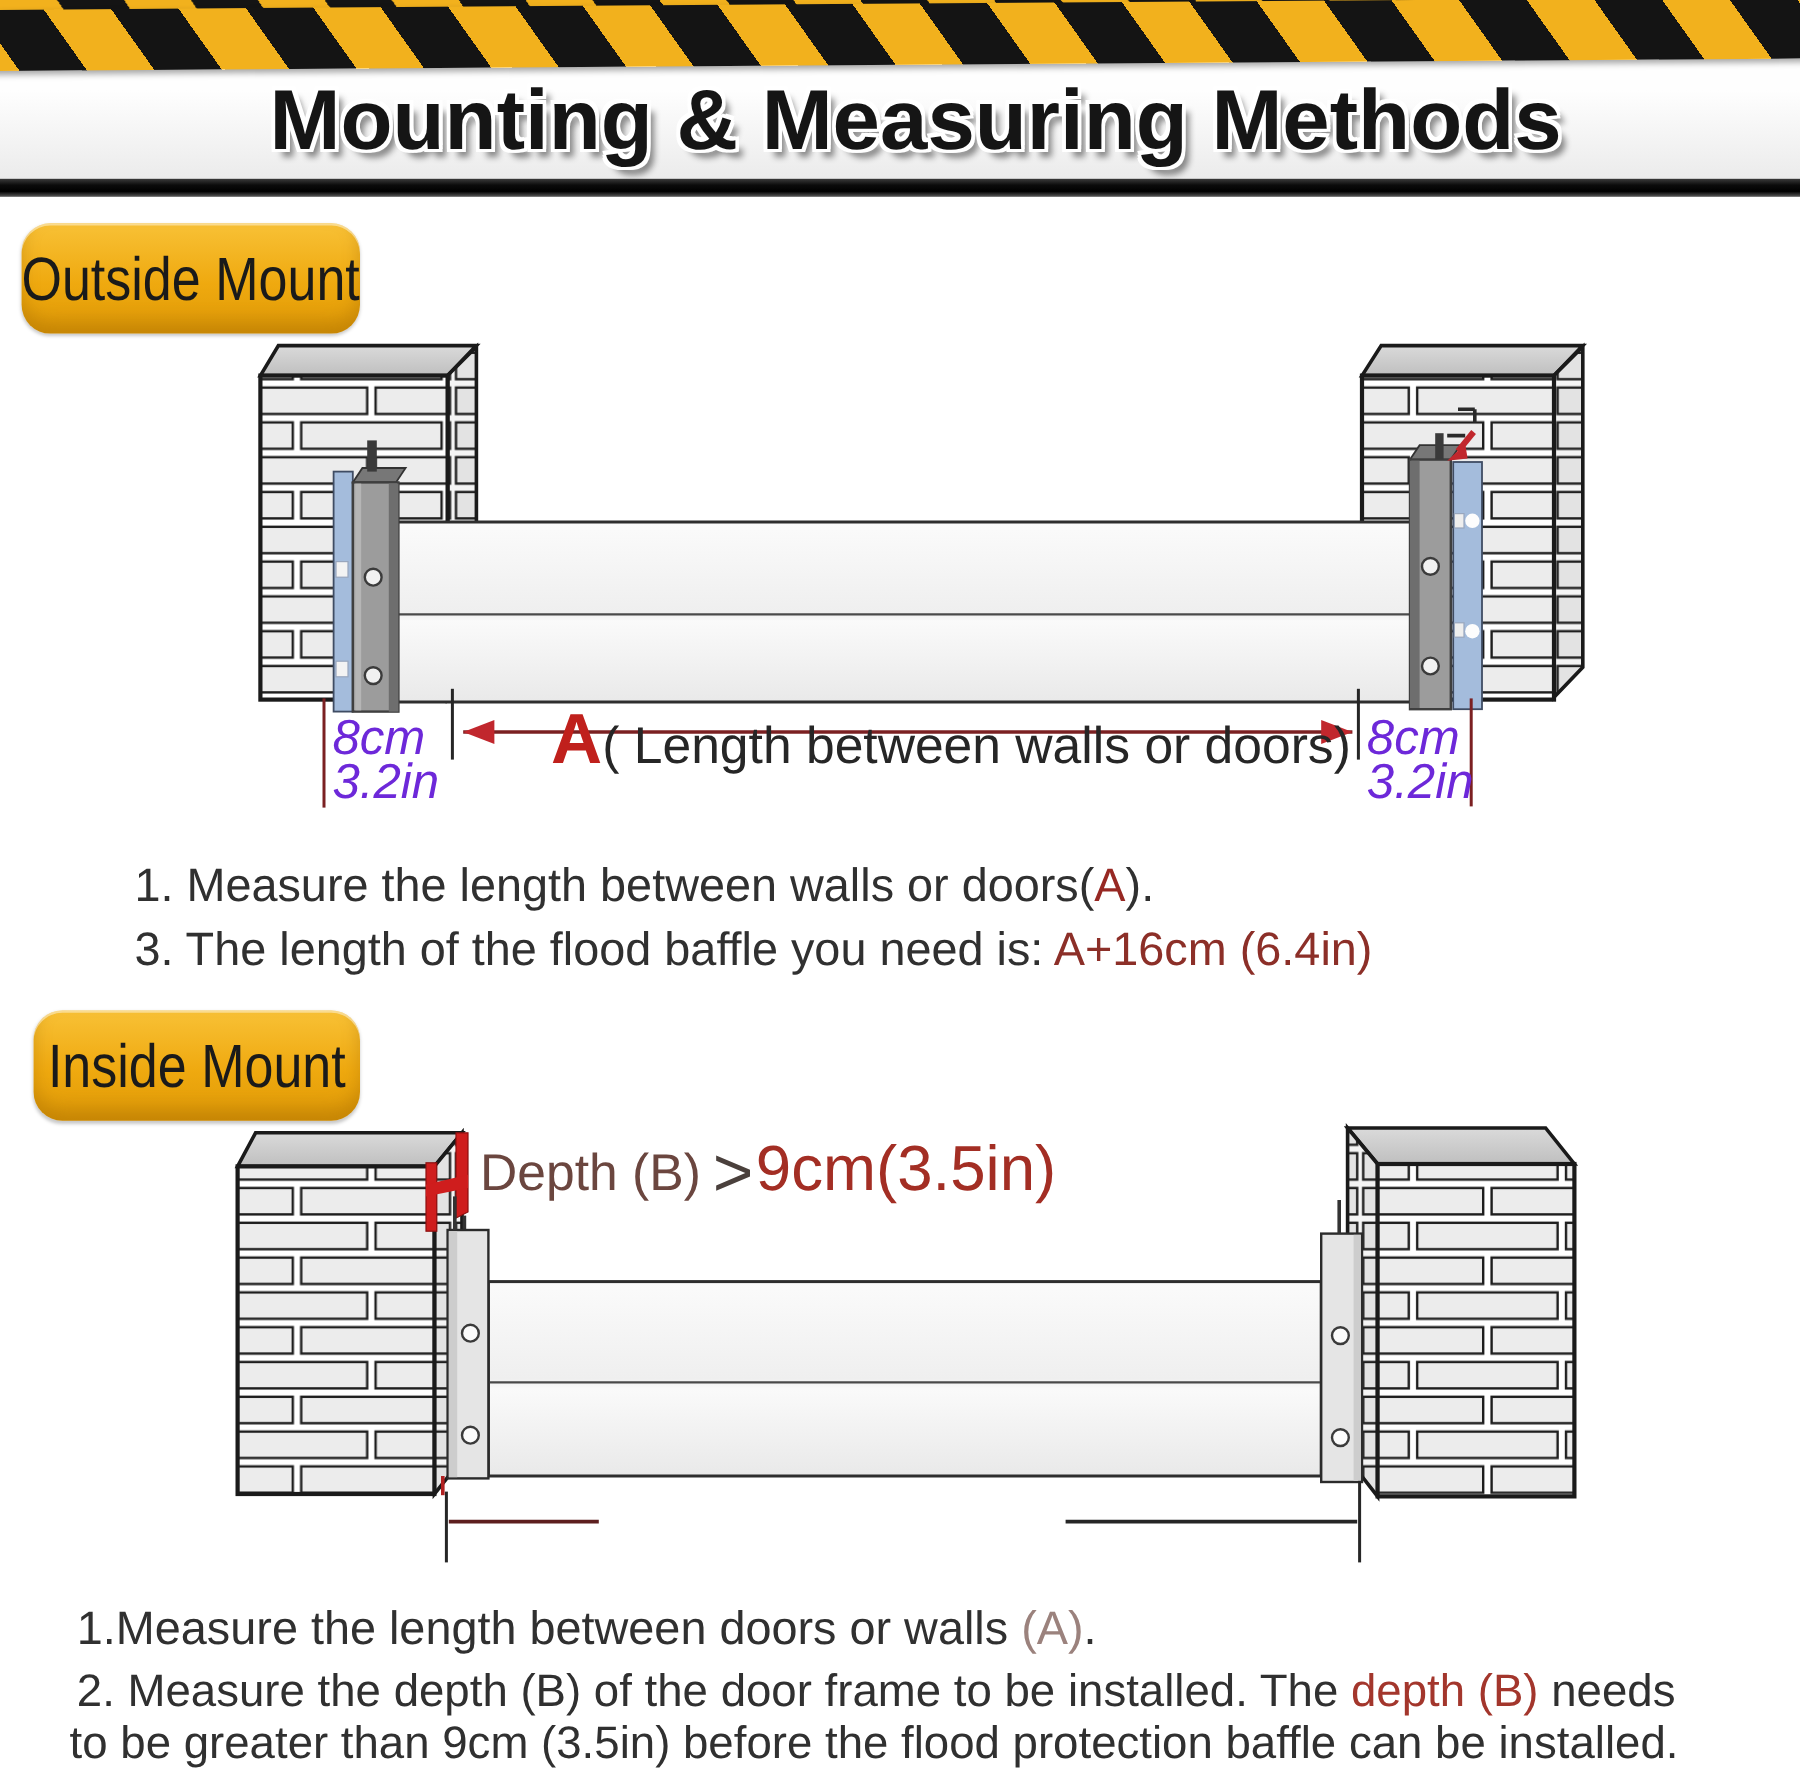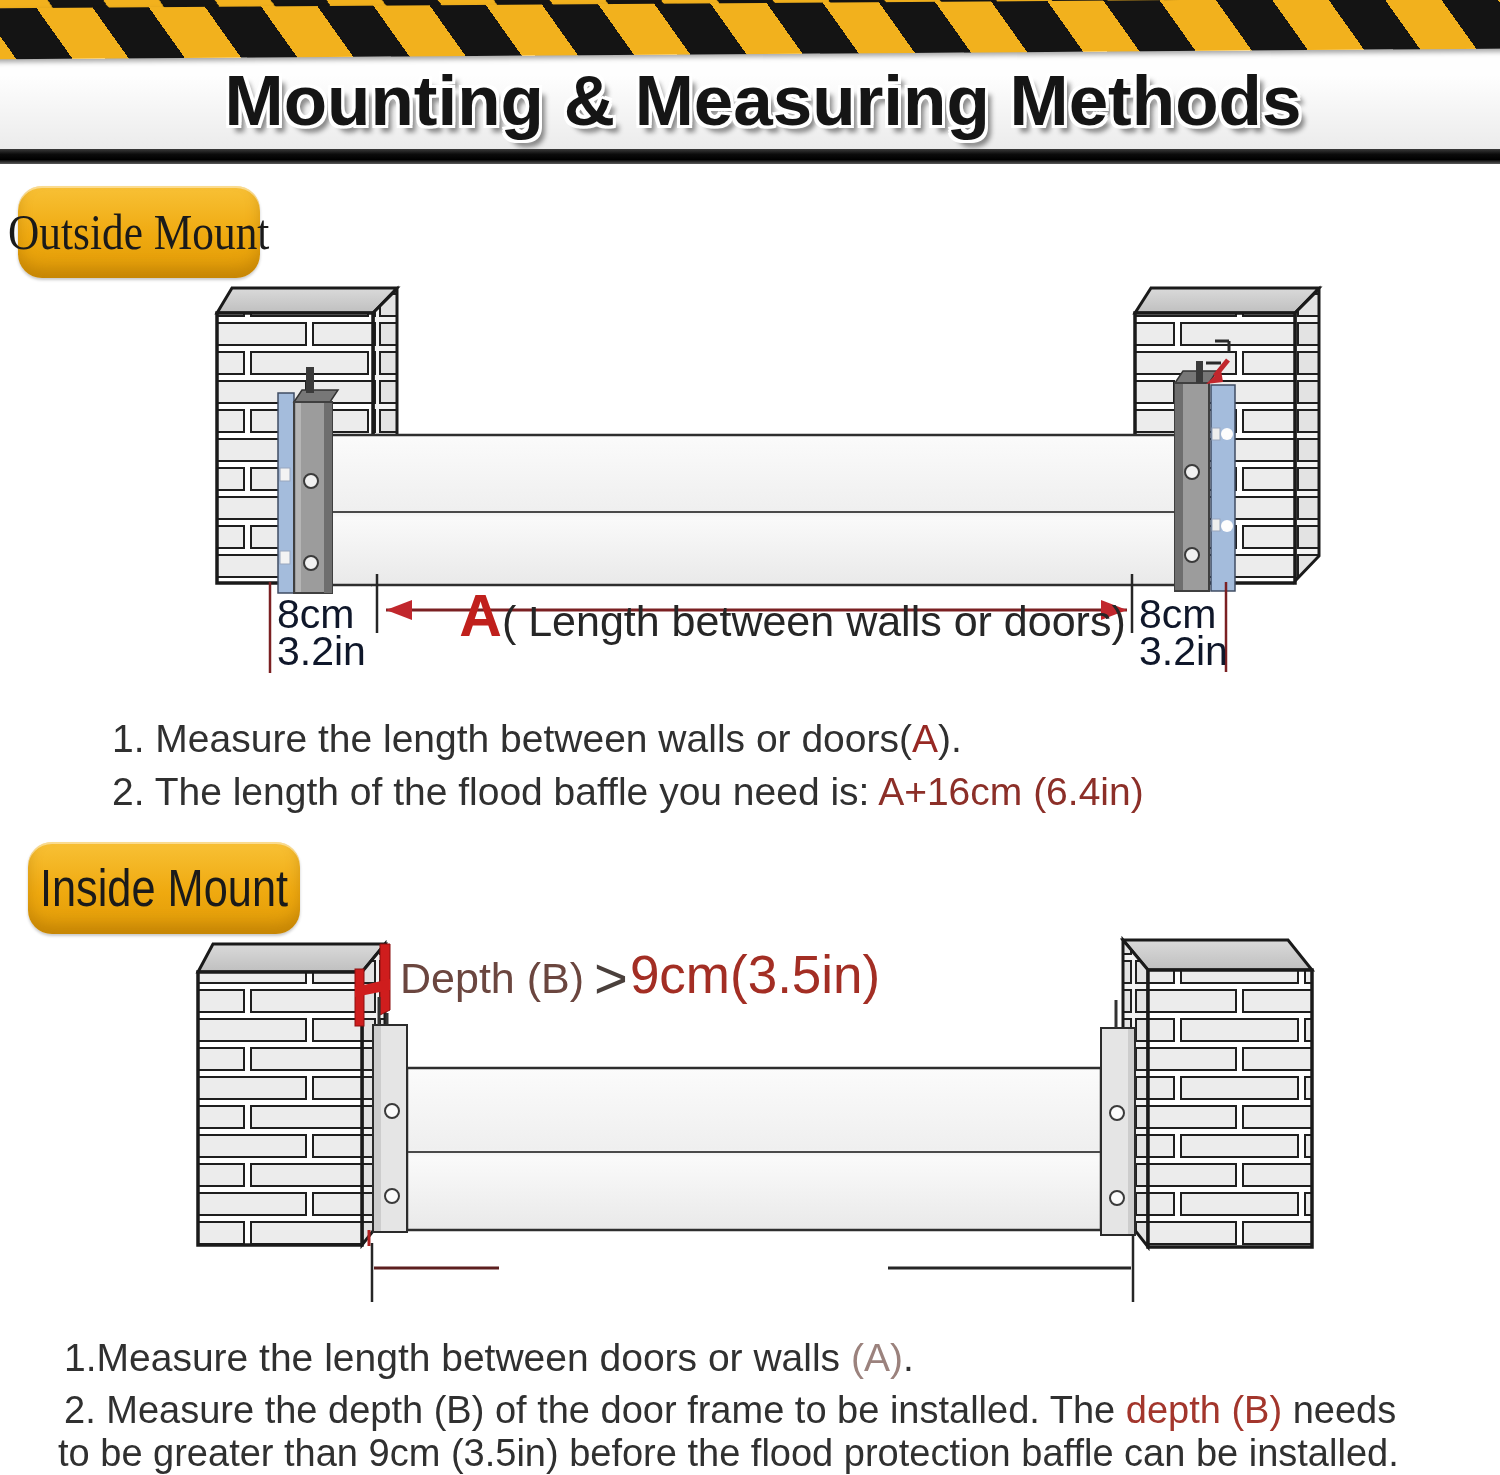--- a/index.html
+++ b/index.html
@@ -26,29 +26,29 @@
                      6px 7px 5px rgba(0,0,0,.45);padding-left:26px;}
 
   
   .badge{position:absolute;display:flex;align-items:center;justify-content:center;
          background:linear-gradient(180deg,#f8c136,#efa90f 55%,#df9a07);
          border-radius:24px;color:#1a1a1a;font-size:51px;white-space:nowrap;
          box-shadow:inset 0 2px 0 rgba(255,255,255,.45),
                     inset 0 -10px 14px rgba(150,95,0,.35),
                     0 2px 3px rgba(0,0,0,.22);}
   .badge>span{display:inline-block;transform:scaleX(.85);}
-  .badge.outside{left:18px;top:186px;width:242px;height:92px;font-family:Liberation Serif, serif;}
+  .badge.outside{left:18px;top:186px;width:282px;height:92px;}
   .badge.inside{left:28px;top:842px;width:272px;height:92px;}
 
   
   .diagram-svg{position:absolute;left:0;top:0;z-index:1;}
 
   
   .m-offset{position:absolute;z-index:2;font-size:41px;line-height:37px;
-            color:#0f172a;white-space:nowrap;}
+            color:#6d28d9;white-space:nowrap;font-style:italic;}
   .off-l{left:277px;top:596px;}
   .off-r{left:1139px;top:596px;}
   .dim-out{position:absolute;z-index:2;left:420px;top:582px;width:745px;
            text-align:center;white-space:nowrap;color:#262626;font-size:43px;}
   .dim-out .bigA{color:#c0201c;font-weight:bold;font-size:59px;}
   .steps{position:absolute;z-index:2;white-space:nowrap;font-size:39px;color:#303030;}
   .st-o1{left:112px;top:717px;}
   .st-o2{left:112px;top:770px;}
   .st-i1{left:64px;top:1336px;}
   .st-i2{left:64px;top:1389px;font-size:38px;}
@@ -234,21 +234,21 @@
     <span>8cm</span><br>
     <span>3.2in</span>
   </div>
   <div class="dim-out">
     <span class="bigA">A</span><span>( Length between walls or doors)</span>
   </div>
   <div class="steps st-o1">
     <span>1. Measure the length between walls or doors(</span><span class="hl-letterA">A</span><span>).</span>
   </div>
   <div class="steps st-o2">
-    <span>2. The length of the flood baffle you need is: </span><span class="hl-darkred">A+16cm (6.4in)</span>
+    <span>3. The length of the flood baffle you need is: </span><span class="hl-darkred">A+16cm (6.4in)</span>
   </div>
 
   <div class="depth-label">
     <span class="d1">Depth (B)</span><span class="gt">&gt;</span><span class="d2">9cm(3.5in)</span>
   </div>
   <div class="steps st-i1">
     <span>1.Measure the length between doors or walls </span><span class="hl-refA">(A)</span><span>.</span>
   </div>
   <div class="steps st-i2">
     <span>2. Measure the depth (B) of the door frame to be installed. The </span><span class="hl-depth">depth (B)</span><span> needs</span>

